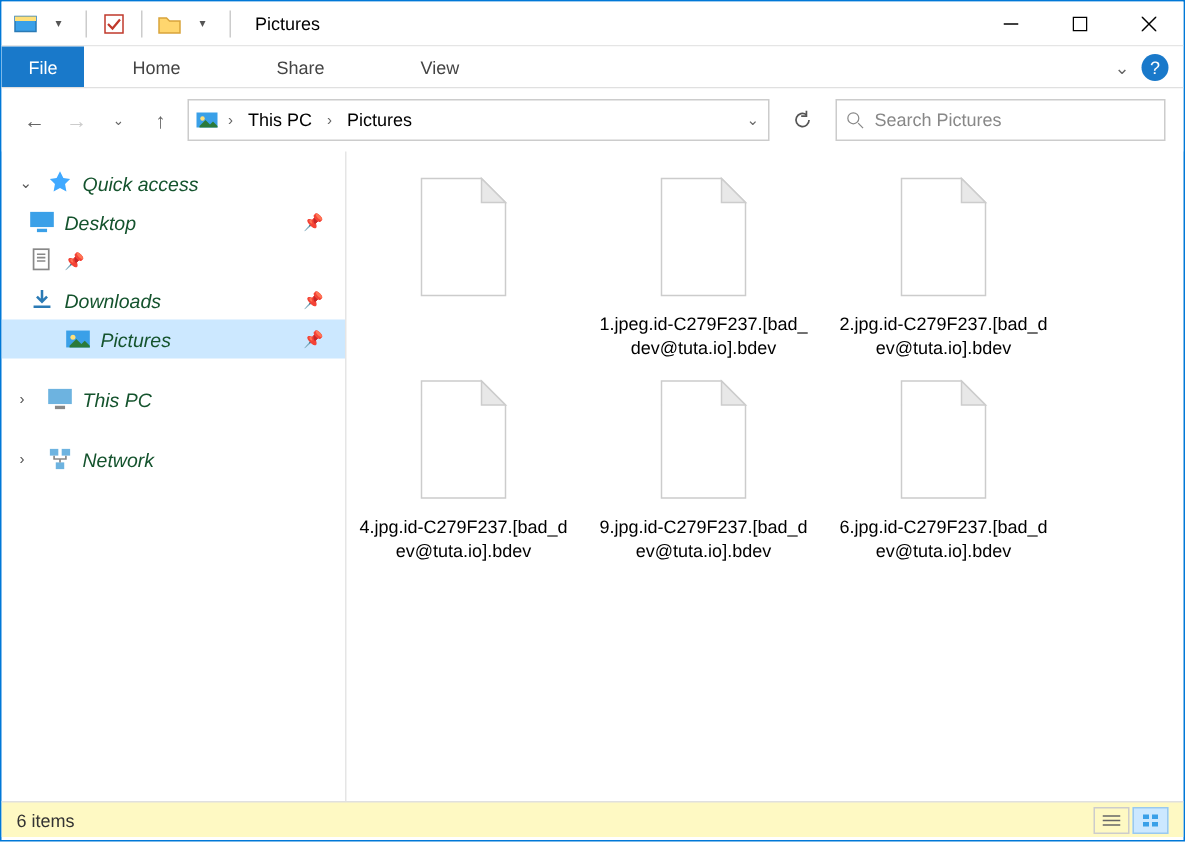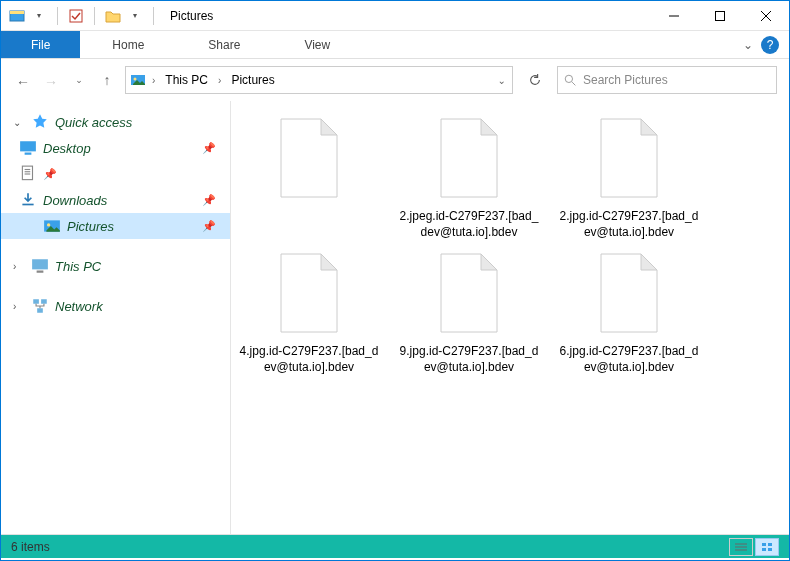--- a/index.html
+++ b/index.html
@@ -7,21 +7,21 @@
 
 .titlebar { height: 30px; background: #fff; display: flex; align-items: center; border-bottom: 1px solid #e5e5e5; }
 .titlebar-left { display: flex; align-items: center; gap: 6px; padding-left: 8px; }
 .mini-icon { width: 16px; height: 16px; display: inline-flex; align-items: center; justify-content: center; }
 .titlebar-sep { width: 1px; height: 18px; background: #ccc; margin: 0 4px; }
 .titlebar-title { font-size: 12px; margin-left: 6px; color: #000; }
 .titlebar-controls { margin-left: auto; display: flex; }
 .win-btn { width: 46px; height: 30px; display: flex; align-items: center; justify-content: center; font-size: 10px; color: #000; cursor: default; }
 
 .ribbon { height: 28px; display: flex; align-items: stretch; border-bottom: 1px solid #e0e0e0; background: #fff; }
-.ribbon-file { background: #1979ca; color: #fff; padding: 0 30px; display: flex; align-items: center; font-size: 12px; }
+.ribbon-file { background: #1979ca; color: #fff; padding: 0 18px; display: flex; align-items: center; font-size: 12px; }
 .ribbon-tab { padding: 0 32px; display: flex; align-items: center; font-size: 12px; color: #444; }
 .ribbon-right { margin-left: auto; display: flex; align-items: center; gap: 8px; padding-right: 10px; }
 .help-circle { width: 18px; height: 18px; border-radius: 50%; background: #1979ca; color: #fff; font-size: 12px; display: flex; align-items: center; justify-content: center; }
 
 .navbar { height: 42px; display: flex; align-items: center; gap: 8px; padding: 0 12px; background: #fff; }
 .nav-arrow { width: 20px; height: 20px; display: flex; align-items: center; justify-content: center; color: #666; font-size: 14px; }
 .nav-arrow.disabled { color: #ccc; }
 .breadcrumb-box { flex: 1; height: 28px; border: 1px solid #ccc; display: flex; align-items: center; padding: 0 4px; gap: 4px; }
 .breadcrumb-seg { display: flex; align-items: center; gap: 6px; padding: 0 4px; font-size: 12px; }
 .bc-chev { color: #666; font-size: 10px; padding: 0 2px; }
@@ -38,21 +38,21 @@
 .tree-pin { color: #888; font-size: 11px; padding-right: 14px; }
 .tree-spacer { height: 14px; }
 .tree-item.selected { background: #cce8ff; padding-left:42px;}
 
 .content { flex: 1; padding: 12px 8px; display: flex; flex-wrap: wrap; align-content: flex-start; gap: 8px 20px; overflow: hidden; }
 .file-item { width: 140px; display: flex; flex-direction: column; align-items: center; text-align: center; }
 .file-thumb { width: 80px; height: 90px; margin-bottom: 6px; position: relative; }
 .file-thumb svg { width: 100%; height: 100%; }
 .file-name { font-size: 12px; line-height: 1.3; word-break: break-all; max-height: 48px; overflow: hidden; }
 
-.statusbar { height: 24px; border-top: 1px solid #e0e0e0; display: flex; align-items: center; padding: 0 10px; font-size: 12px; color: #333; background: #14b8a6; }
+.statusbar { height: 24px; border-top: 1px solid #e0e0e0; display: flex; align-items: center; padding: 0 10px; font-size: 12px; color: #333; background: #fef9c3; }
 .status-views { margin-left: auto; display: flex; gap: 2px; }
 .view-btn { width: 24px; height: 18px; border: 1px solid #ccc; display: flex; align-items: center; justify-content: center; font-size: 9px; }
 .view-btn.active { background: #cce8ff; border-color: #99c9ef; }
 
 .folder-glyph { fill: #ffd66e; stroke: #d9a43b; }
 .star-glyph { fill: #40a9ff; }
 .monitor-glyph { fill: #6db3e0; }
 </style>
 </head>
 <body>
@@ -237,21 +237,21 @@
         <div class="file-thumb"><svg viewBox="0 0 80 90">
             <path d="M12 6 h40 l16 16 v62 h-56 z" fill="#fff" stroke="#ccc"></path>
             <path d="M52 6 v16 h16 z" fill="#e8e8e8" stroke="#ccc"></path>
           </svg></div>
       </div>
       <div class="file-item">
         <div class="file-thumb"><svg viewBox="0 0 80 90">
             <path d="M12 6 h40 l16 16 v62 h-56 z" fill="#fff" stroke="#ccc"></path>
             <path d="M52 6 v16 h16 z" fill="#e8e8e8" stroke="#ccc"></path>
           </svg></div>
-        <div class="file-name">2.jpeg.id-C279F237.[bad_dev@tuta.io].bdev</div>
+        <div class="file-name">1.jpeg.id-C279F237.[bad_dev@tuta.io].bdev</div>
       </div>
       <div class="file-item">
         <div class="file-thumb"><svg viewBox="0 0 80 90">
             <path d="M12 6 h40 l16 16 v62 h-56 z" fill="#fff" stroke="#ccc"></path>
             <path d="M52 6 v16 h16 z" fill="#e8e8e8" stroke="#ccc"></path>
           </svg></div>
         <div class="file-name">2.jpg.id-C279F237.[bad_dev@tuta.io].bdev</div>
       </div>
       <div class="file-item">
         <div class="file-thumb"><svg viewBox="0 0 80 90">

